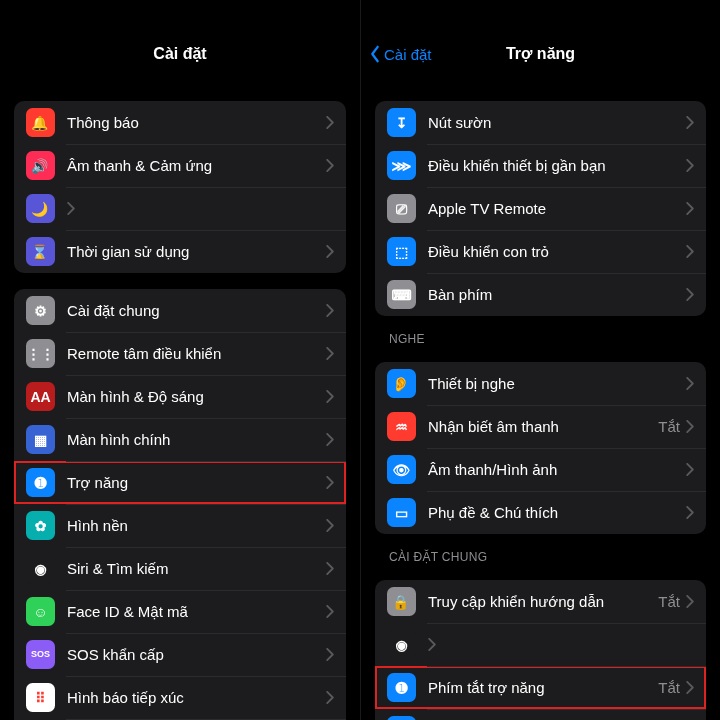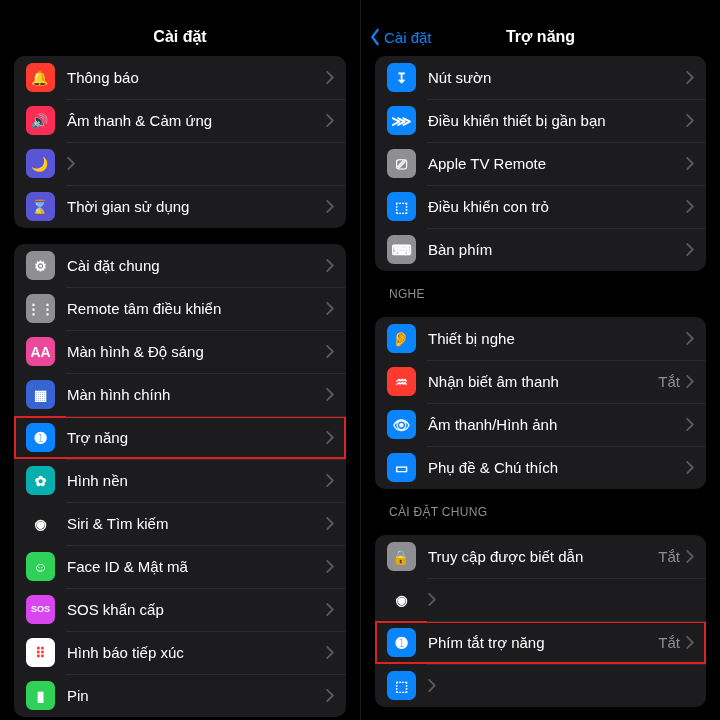--- a/index.html
+++ b/index.html
@@ -17,24 +17,25 @@
     width: 360px;
     height: 720px;
     background: #000;
     position: relative;
     overflow: hidden;
   }
   .pane + .pane { border-left: 1px solid #1a1a1a; }
   .header {
     height: 46px;
     display: flex;
-    align-items: flex-end;
+    align-items: flex-start;
     justify-content: center;
     position: relative;
     padding: 0 10px;
+    margin-top: 45px;
   }
   .header .title {
     font-size: 16px;
     font-weight: 600;
     color: #fff;
   }
   .header .back {
     position: absolute;
     left: 8px;
     display: flex;
@@ -183,21 +184,21 @@
             <span class="iglyph" style="font-size:14px">⋮⋮</span>
           </span>
           <span class="label">Remote tâm điều khiển</span>
           <span class="chev">
             <svg viewBox="0 0 8 14">
               <path d="M1 1 L7 7 L1 13" fill="none" stroke="#59595e" stroke-width="2" stroke-linecap="round" stroke-linejoin="round"></path>
             </svg>
           </span>
         </div>
         <div class="row">
-          <span class="icon" style="background:#ec4899;color:#fff">
+          <span class="icon" style="background:#b91c1c;color:#fff">
             <span class="iglyph" style="font-size:14px">AA</span>
           </span>
           <span class="label">Màn hình &amp; Độ sáng</span>
           <span class="chev">
             <svg viewBox="0 0 8 14">
               <path d="M1 1 L7 7 L1 13" fill="none" stroke="#59595e" stroke-width="2" stroke-linecap="round" stroke-linejoin="round"></path>
             </svg>
           </span>
         </div>
         <div class="row">
@@ -249,21 +250,21 @@
             <span class="iglyph" style="font-size:14px">☺︎</span>
           </span>
           <span class="label">Face ID &amp; Mật mã</span>
           <span class="chev">
             <svg viewBox="0 0 8 14">
               <path d="M1 1 L7 7 L1 13" fill="none" stroke="#59595e" stroke-width="2" stroke-linecap="round" stroke-linejoin="round"></path>
             </svg>
           </span>
         </div>
         <div class="row">
-          <span class="icon" style="background:#d946ef;color:#fff">
+          <span class="icon" style="background:#8b5cf6;color:#fff">
             <span class="iglyph" style="font-size:9px">SOS</span>
           </span>
           <span class="label">SOS khẩn cấp</span>
           <span class="chev">
             <svg viewBox="0 0 8 14">
               <path d="M1 1 L7 7 L1 13" fill="none" stroke="#59595e" stroke-width="2" stroke-linecap="round" stroke-linejoin="round"></path>
             </svg>
           </span>
         </div>
         <div class="row">
@@ -407,21 +408,21 @@
             </svg>
           </span>
         </div>
       </div>
       <div class="section-label">CÀI ĐẶT CHUNG</div>
       <div class="group">
         <div class="row">
           <span class="icon" style="background:#8e8e93;color:#fff">
             <span class="iglyph" style="font-size:14px">🔒</span>
           </span>
-          <span class="label">Truy cập được biết dẫn</span>
+          <span class="label">Truy cập khiển hướng dẫn</span>
           <span class="value">Tắt</span>
           <span class="chev">
             <svg viewBox="0 0 8 14">
               <path d="M1 1 L7 7 L1 13" fill="none" stroke="#59595e" stroke-width="2" stroke-linecap="round" stroke-linejoin="round"></path>
             </svg>
           </span>
         </div>
         <div class="row">
           <span class="icon" style="background:#1c1c1e;color:#fff">
             <span class="iglyph" style="font-size:14px">◉</span>

